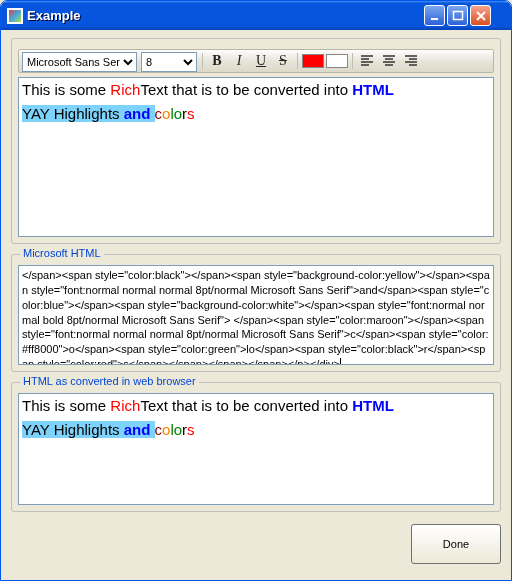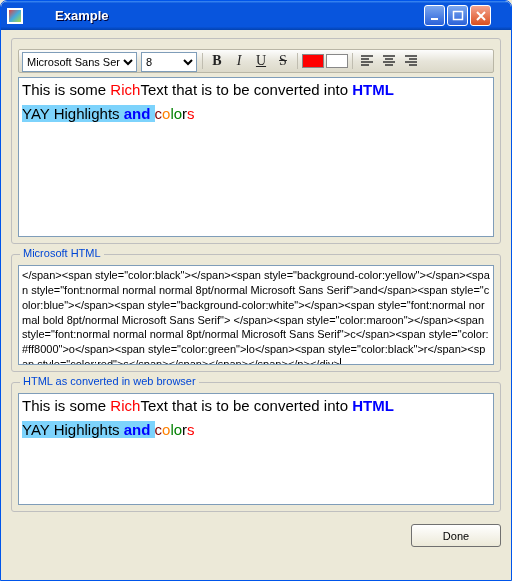--- a/index.html
+++ b/index.html
@@ -16,21 +16,20 @@
   }
   
   .titlebar {
     height: 29px;
     background: linear-gradient(to bottom, #3f8cf3 0%, #0855dd 8%, #0855dd 40%, #0855dd 88%, #0342b0 100%);
     display: flex;
     align-items: center;
     padding: 0 20px 0 6px;
     color: #fff;
     border-radius: 6px 6px 0 0;
-    gap: 28px;
   }
   .titlebar .appicon {
     width: 16px; height: 16px;
     background: #fff;
     display: flex; align-items: center; justify-content: center;
     margin-right: 4px;
     position: relative;
   }
   .titlebar .appicon::before {
     content: ""; position: absolute; inset: 2px;
@@ -119,21 +118,21 @@
     padding: 2px 3px;
     overflow: hidden;
     line-height: 1.35;
     color: #000;
   }
   .rt1 { height: 160px; }
   .rt2 { height: 100px; font-family: "Microsoft Sans Serif", sans-serif; font-size: 11px; word-break: break-all; }
   .rt3 { height: 112px; }
   .btnrow { display: flex; justify-content: flex-end; padding-top: 2px; }
   .donebtn {
-    width: 90px; height: 23px;
+    width: 90px; height: 40px;
     background: linear-gradient(to bottom,#fff,#ece9d8);
     border: 1px solid #707070;
     border-radius: 3px;
     font-size: 11px;
     font-family: inherit;
   }
   
   .c-black{color:#000}.c-red{color:#f00}.c-blue{color:#00f;font-weight:bold}
   .c-maroon{color:#800000}.c-orange{color:#ff8000}.c-green{color:green}
   .bg-yellow{background:#7dd3fc}

